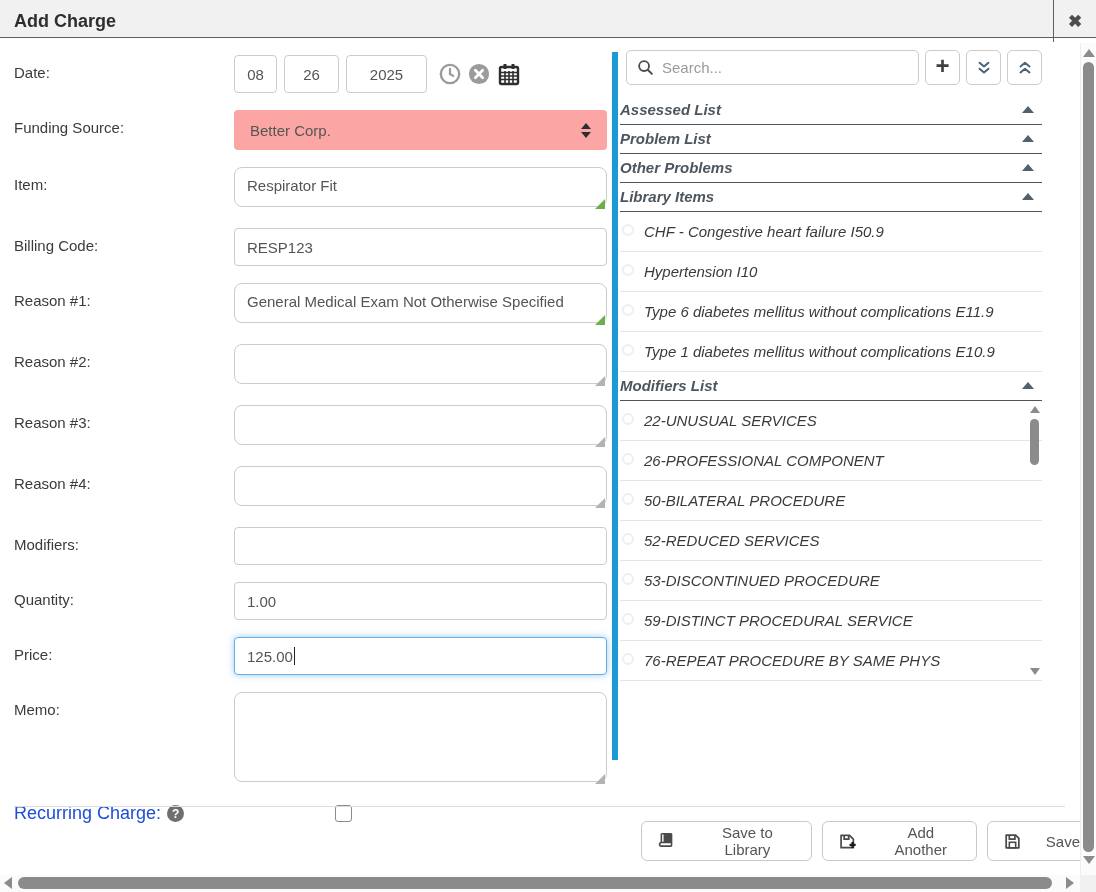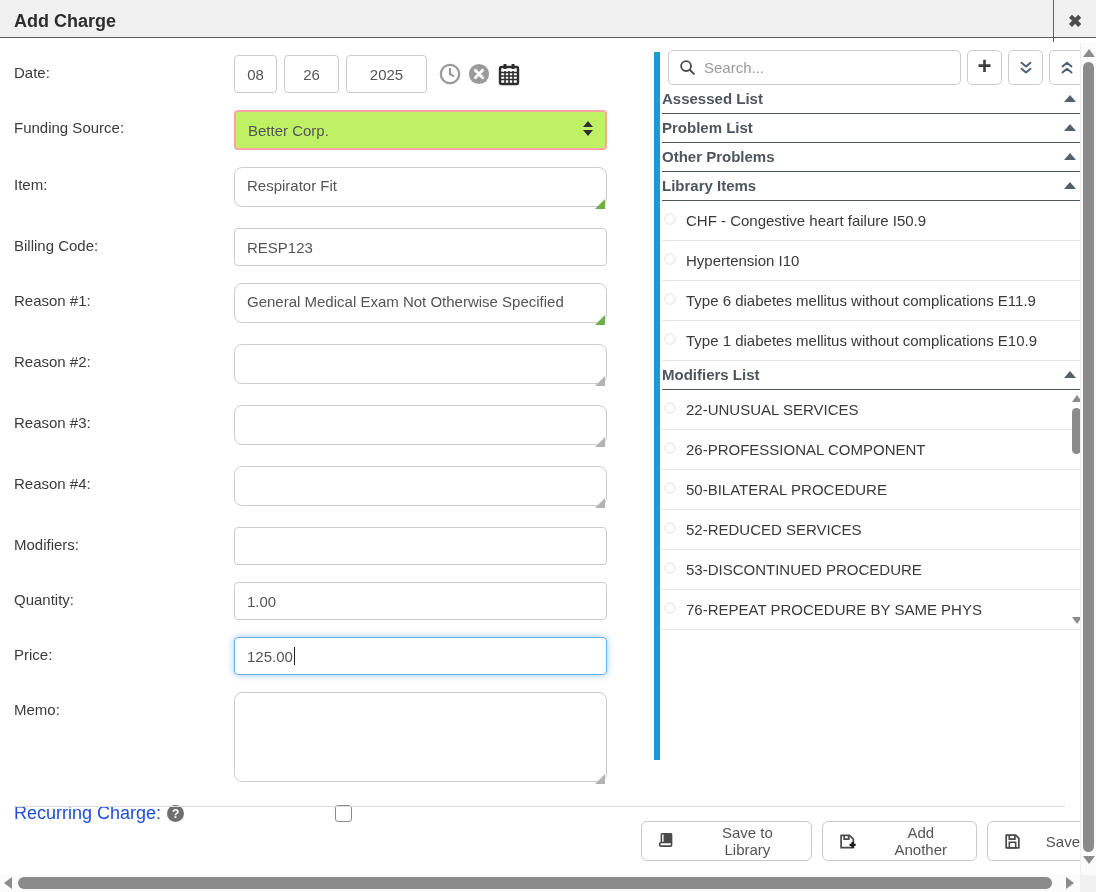--- a/index.html
+++ b/index.html
@@ -58,22 +58,22 @@
 
   
   .date-row { display:flex; align-items:center; }
   .date-in { text-align:center; padding:0 4px; }
   .d-m { width:43px; } .d-d { width:55px; margin-left:7px; } .d-y { width:81px; margin-left:7px; }
   .date-icons { display:flex; align-items:center; margin-left:12px; gap:7px; }
   .icon-btn { display:flex; align-items:center; cursor:pointer; background:none; border:none; padding:0; }
 
   
   .sel {
-    width:373px; height:40px; border:2px solid #fca5a5; border-radius:4px;
-    background:#bef264; display:flex; align-items:center; padding:0 12px;
+    width:373px; height:40px; border:4px solid #fca5a5; border-radius:4px;
+    background:#fca5a5; display:flex; align-items:center; padding:0 12px;
     font-size:15px; color:#555; cursor:pointer; position:relative;
   }
   .sel-arrows { position:absolute; right:12px; top:9px; display:flex; flex-direction:column; gap:3px; }
   .tri-up-s { width:0; height:0; border-left:5px solid transparent; border-right:5px solid transparent; border-bottom:6px solid #2e2e2e; }
   .tri-dn-s { width:0; height:0; border-left:5px solid transparent; border-right:5px solid transparent; border-top:6px solid #2e2e2e; }
 
   
   .price-box {
     width:373px; height:38px; border:1px solid #66afe9; border-radius:4px;
     box-shadow:0 0 7px rgba(102,175,233,.65);
@@ -89,39 +89,39 @@
     display:inline-flex; width:17px; height:17px; border-radius:50%;
     background:#6f6f6f; color:#fff; font-size:12px; font-weight:bold;
     align-items:center; justify-content:center; margin-left:6px; vertical-align:-3px;
   }
   .chk {
     width:17px; height:17px; border:1px solid #8a8a8a; border-radius:3px;
     background:#fff; margin-left:151px; cursor:pointer; appearance:none; -webkit-appearance:none;
   }
 
   
-  .panel { position:absolute; left:654px; top:50px; width:430px; }
+  .panel { position:absolute; left:612px; top:50px; width:430px; }
   .accent-bar { position:absolute; left:0; top:2px; width:6px; height:708px; background:#1c9ad5; }
   .search-row { display:flex; margin-left:14px; gap:6px; }
   .search-box {
     width:300px; height:35px; border:1px solid #ccc; border-radius:5px;
     display:flex; align-items:center; padding:0 10px; background:#fff;
   }
   .search-input {
     border:none; outline:none; flex:1; font-size:15px; color:#555; margin-left:8px;
     font-family:"Liberation Sans", sans-serif; min-width:0;
   }
   .search-input::placeholder { color:#9a9a9a; }
   .tool-btn {
     width:35px; height:35px; border:1px solid #ccc; border-radius:5px; background:#fff;
     display:flex; align-items:center; justify-content:center; cursor:pointer; flex:none;
   }
   .plus-glyph { font-size:24px; font-weight:bold; color:#3f3f3f; line-height:1; margin-top:-3px; }
 
-  .sections { margin-left:8px; width:422px; }
+  .sections { margin-left:8px; margin-top:11px; width:422px;font-style:italic; }
   .psec-head {
     position:relative; padding:5px 0 6px 0; border-bottom:1px solid #4e565e;
     font-size:15px; font-weight:bold; color:#4d565e; cursor:pointer;
   }
   .caret-up {
     position:absolute; right:8px; top:10px; width:0; height:0;
     border-left:6px solid transparent; border-right:6px solid transparent;
     border-bottom:7px solid #54606a;
   }
   .plist .item {
@@ -419,20 +419,24 @@
             <div class="item">
               <span class="bullet"></span>
               <span class="item-text">52-REDUCED SERVICES</span>
             </div>
 
             <div class="item">
               <span class="bullet"></span>
               <span class="item-text">53-DISCONTINUED PROCEDURE</span>
             </div>
 
+            <div class="item">
+              <span class="bullet"></span>
+              <span class="item-text">59-DISTINCT PROCEDURAL SERVICE</span>
+            </div>
 
             <div class="item">
               <span class="bullet"></span>
               <span class="item-text">76-REPEAT PROCEDURE BY SAME PHYS</span>
             </div>
           </div>
         <div class="inner-scroll">
           <span class="in-up"></span>
           <span class="in-thumb"></span>
           <span class="in-dn"></span>

